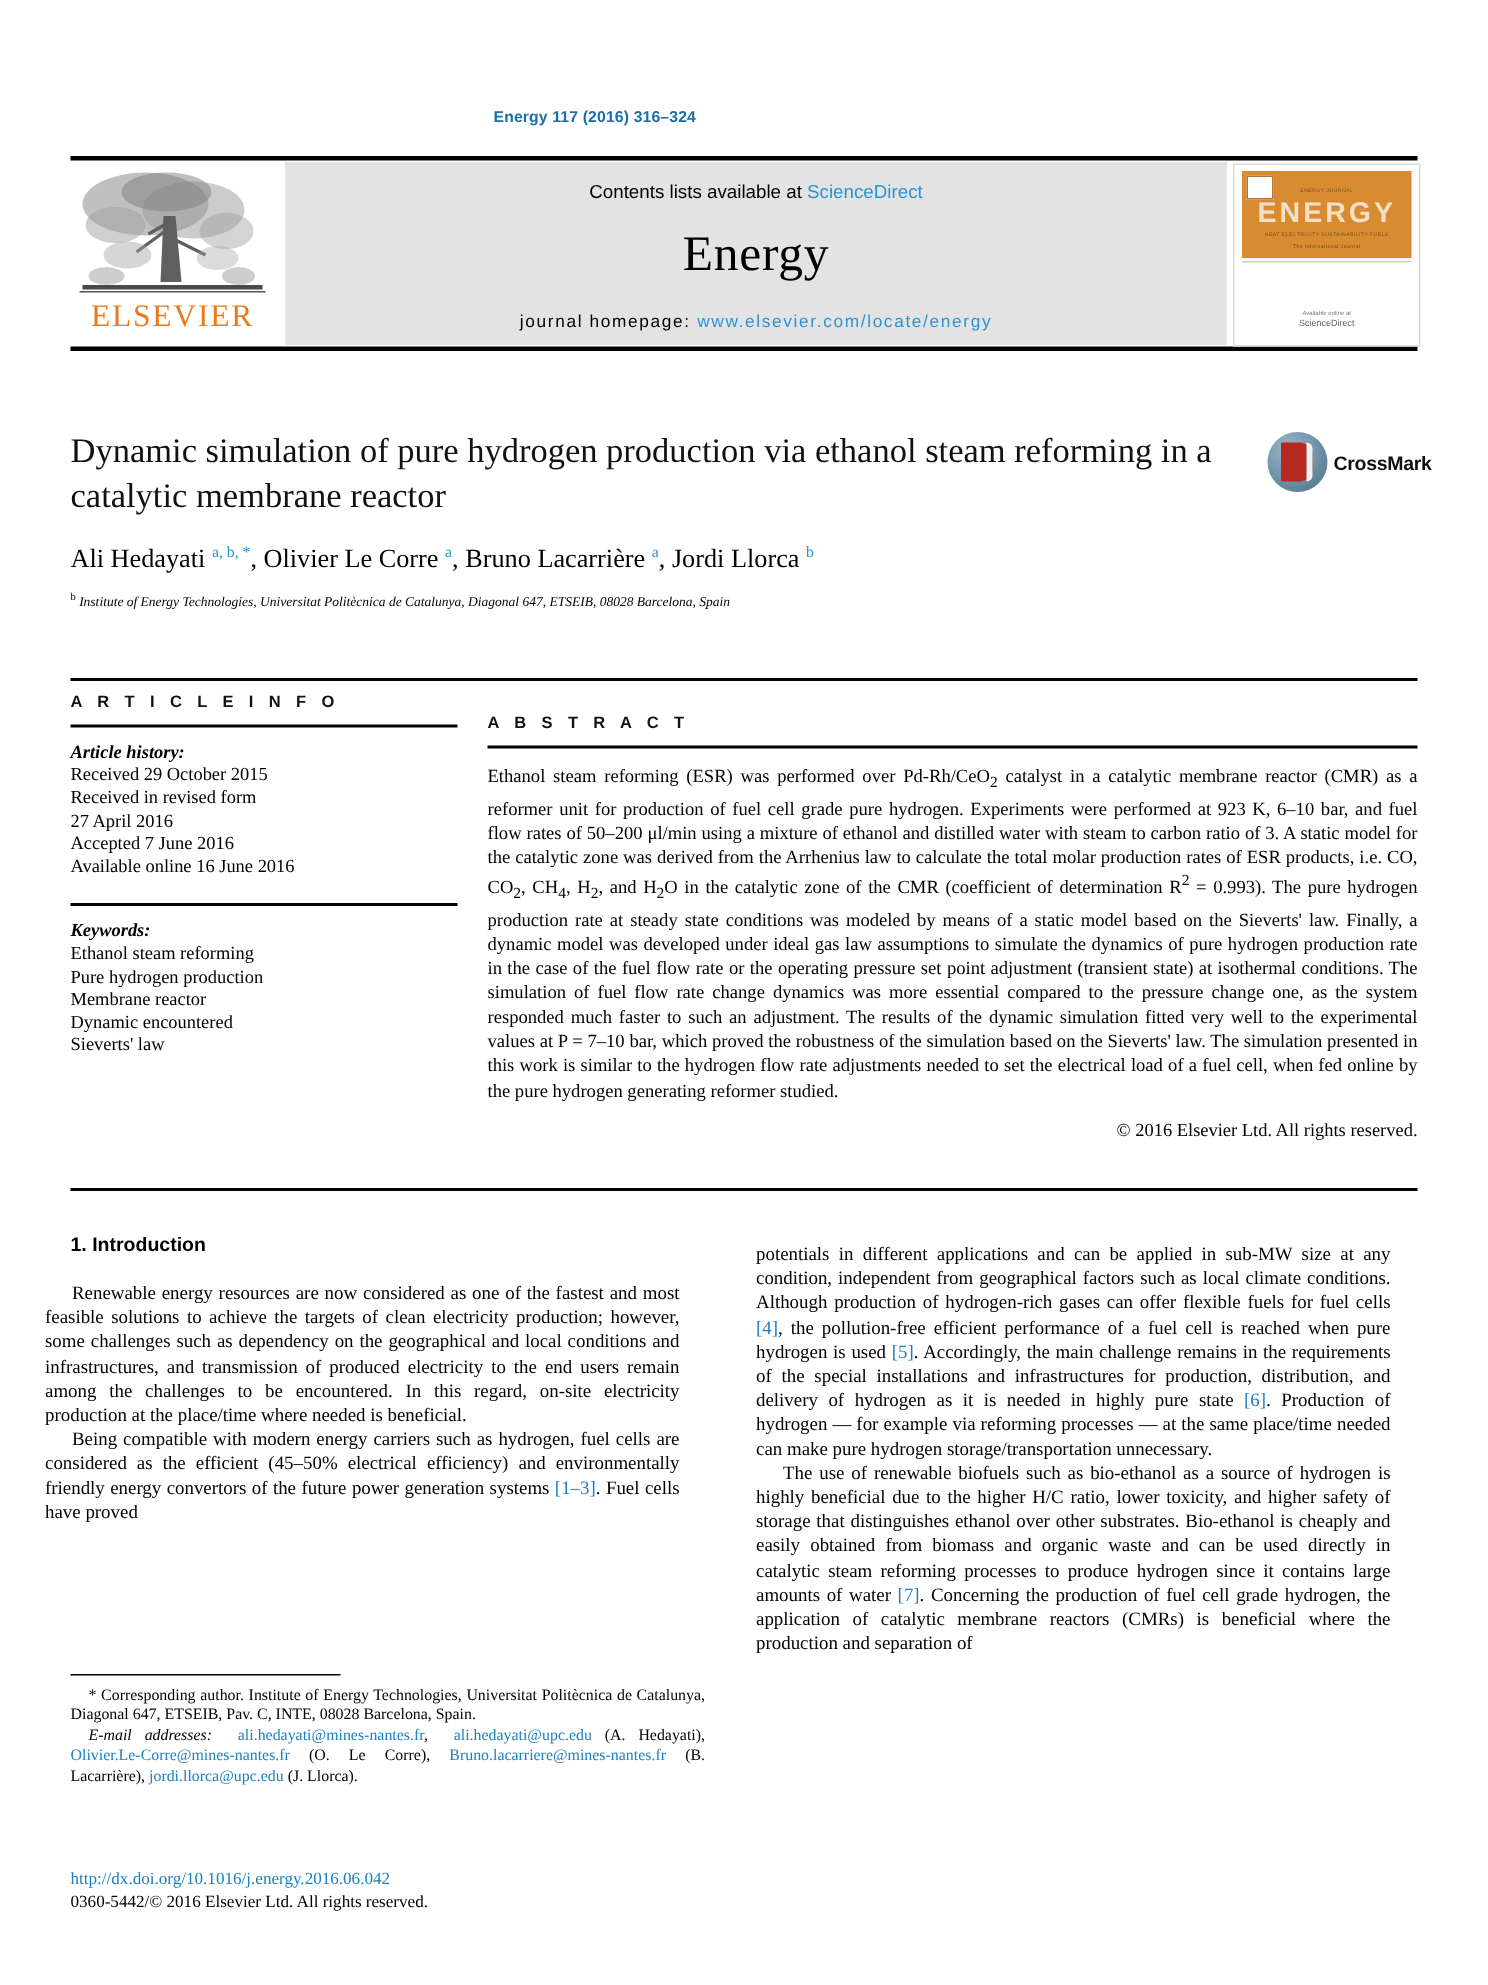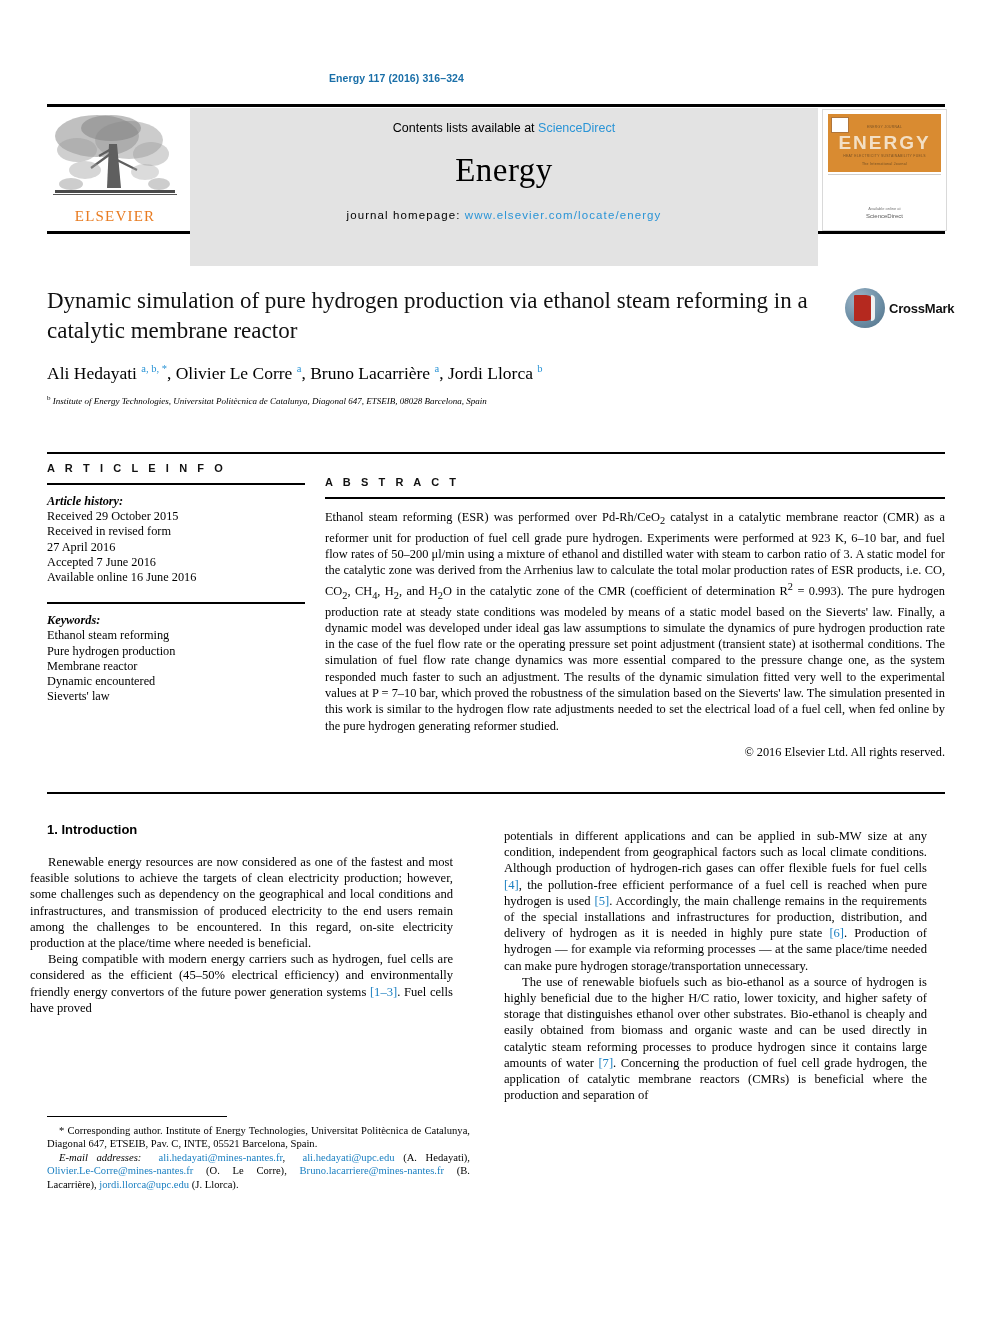--- a/index.html
+++ b/index.html
@@ -46,21 +46,21 @@
     position: absolute; left: 0; top: 0;
     width: 898px; height: 3px; background: #000;
   }
   .mast-rule-bot {
     position: absolute; left: 0; top: 127px;
     width: 898px; height: 3px; background: #000;
   }
   .mast-center {
     position: absolute;
     left: 143px; top: 4px;
-    width: 628px; height: 158px;
+    width: 628px; height: 122px;
     background: #e3e3e3;
     text-align: center;
   }
   .contents-line {
     margin-top: 13px;
     font-family: "Liberation Sans", sans-serif;
     font-size: 12.5px;
     color: #000;
   }
   .contents-line .sd {
@@ -90,25 +90,25 @@
     left: 0px; top: 6px;
     width: 136px; height: 118px;
   }
   .elsevier .tree {
     position: absolute;
     left: 4px; top: 0px;
     width: 128px; height: 90px;
   }
   .elsevier .el-word {
     position: absolute;
-    left: 0; top: 98px;
+    left: 0; top: 88px;
     width: 136px;
     text-align: center;
     font-family: "Liberation Serif", serif;
-    font-size: 15px;
+    font-size: 21px;
     letter-spacing: 1.2px;
     color: #e87b20;
   }
   .elsevier .el-rule {
     position: absolute;
     left: 6px; top: 84px; width: 124px; height: 1px;
     background: #555;
   }
 
   
@@ -447,18 +447,22 @@
     <p><span>Being compatible with modern energy carriers such as hydrogen, fuel cells are considered as the efficient (45–50% electrical efficiency) and environmentally friendly energy convertors of the future power generation systems </span><span class="ref">[1–3]</span><span>. Fuel cells have proved</span></p>
   </div>
 
   <div class="colR">
     <p style="text-indent:0"><span>potentials in different applications and can be applied in sub-MW size at any condition, independent from geographical factors such as local climate conditions. Although production of hydrogen-rich gases can offer flexible fuels for fuel cells </span><span class="ref">[4]</span><span>, the pollution-free efficient performance of a fuel cell is reached when pure hydrogen is used </span><span class="ref">[5]</span><span>. Accordingly, the main challenge remains in the requirements of the special installations and infrastructures for production, distribution, and delivery of hydrogen as it is needed in highly pure state </span><span class="ref">[6]</span><span>. Production of hydrogen — for example via reforming processes — at the same place/time needed can make pure hydrogen storage/transportation unnecessary.</span></p>
     <p><span>The use of renewable biofuels such as bio-ethanol as a source of hydrogen is highly beneficial due to the higher H/C ratio, lower toxicity, and higher safety of storage that distinguishes ethanol over other substrates. Bio-ethanol is cheaply and easily obtained from biomass and organic waste and can be used directly in catalytic steam reforming processes to produce hydrogen since it contains large amounts of water </span><span class="ref">[7]</span><span>. Concerning the production of fuel cell grade hydrogen, the application of catalytic membrane reactors (CMRs) is beneficial where the production and separation of</span></p>
   </div>
 
   <div class="foot-rule"></div>
   <div class="footnote">
-    <div style="text-indent:12px;"><span>*</span><span> Corresponding author. Institute of Energy Technologies, Universitat Politècnica de Catalunya, Diagonal 647, ETSEIB, Pav. C, INTE, 05521 Barcelona, Spain.</span></div>
+    <div style="text-indent:12px;"><span>*</span><span> Corresponding author. Institute of Energy Technologies, Universitat Politècnica de Catalunya, Diagonal 647, ETSEIB, Pav. C, INTE, 08028 Barcelona, Spain.</span></div>
     <div style="text-indent:12px;"><span class="ital">E-mail addresses:</span>&nbsp; <span class="link">ali.hedayati@mines-nantes.fr</span>,&nbsp; <span class="link">ali.hedayati@upc.edu</span> <span>(A. Hedayati), </span><span class="link">Olivier.Le-Corre@mines-nantes.fr</span><span> (O. Le Corre), </span><span class="link">Bruno.lacarriere@mines-nantes.fr</span><span> (B. Lacarrière), </span><span class="link">jordi.llorca@upc.edu</span><span> (J. Llorca).</span></div>
   </div>
 
+  <div class="doi">
+    <div class="doi-url">http://dx.doi.org/10.1016/j.energy.2016.06.042</div>
+    <div class="issn">0360-5442/© 2016 Elsevier Ltd. All rights reserved.</div>
+  </div>
 
 </div>
 
 </body></html>

